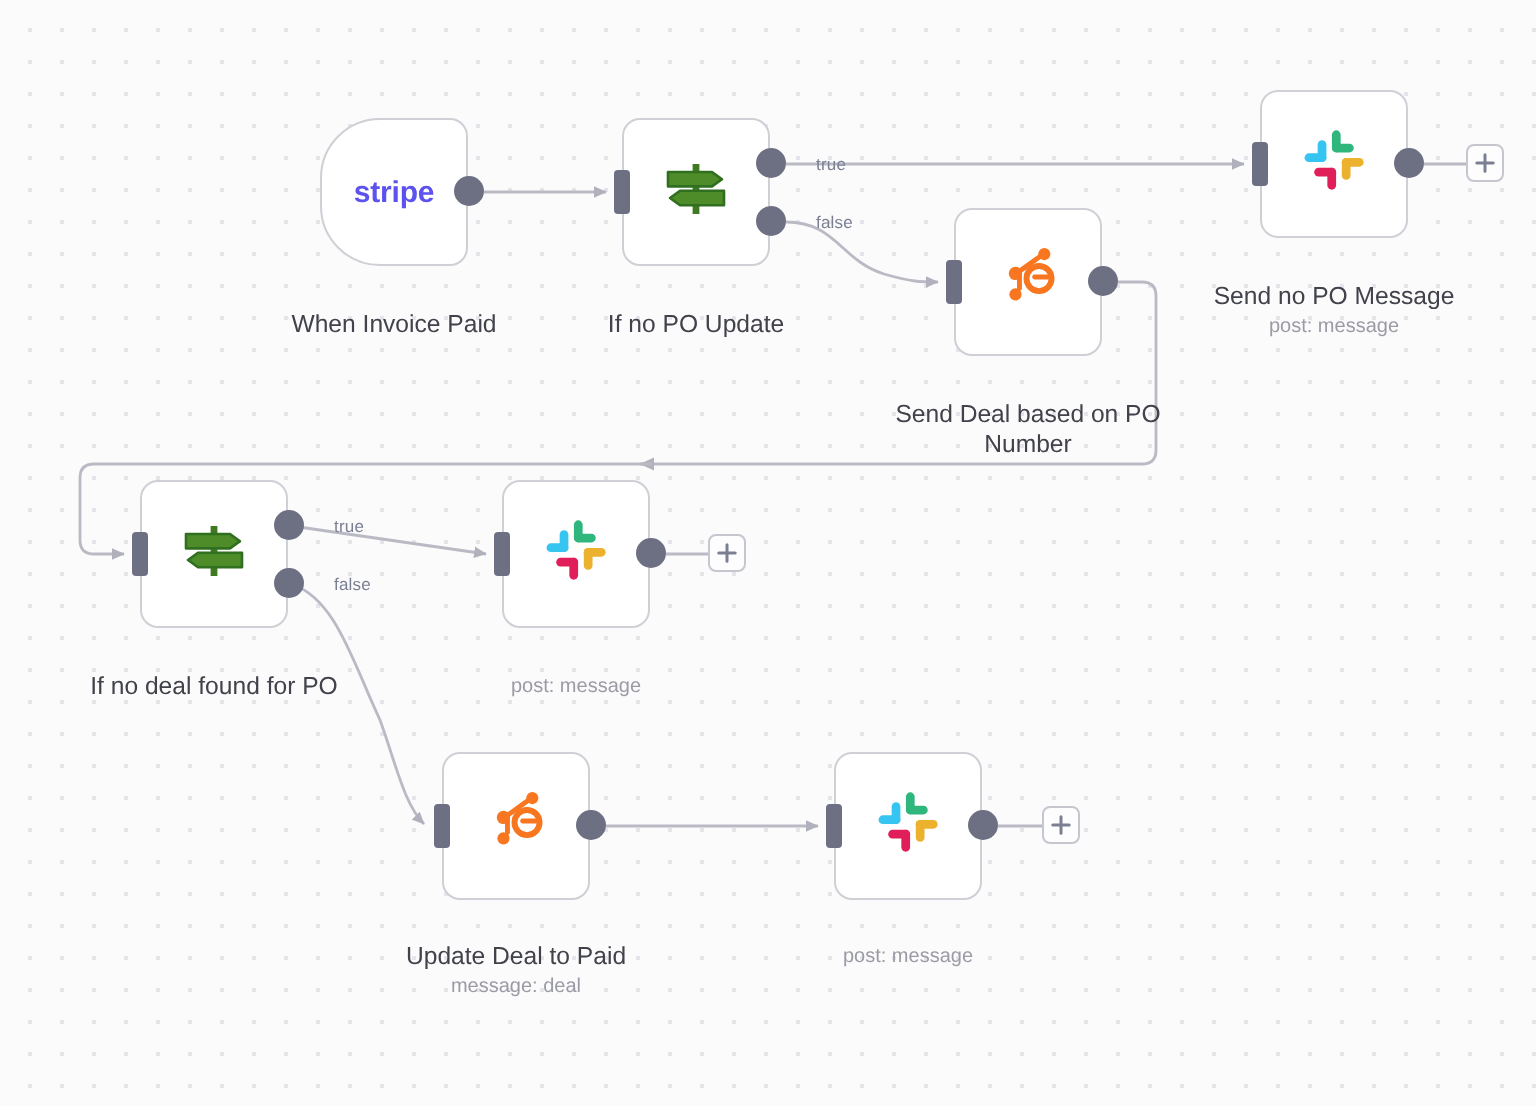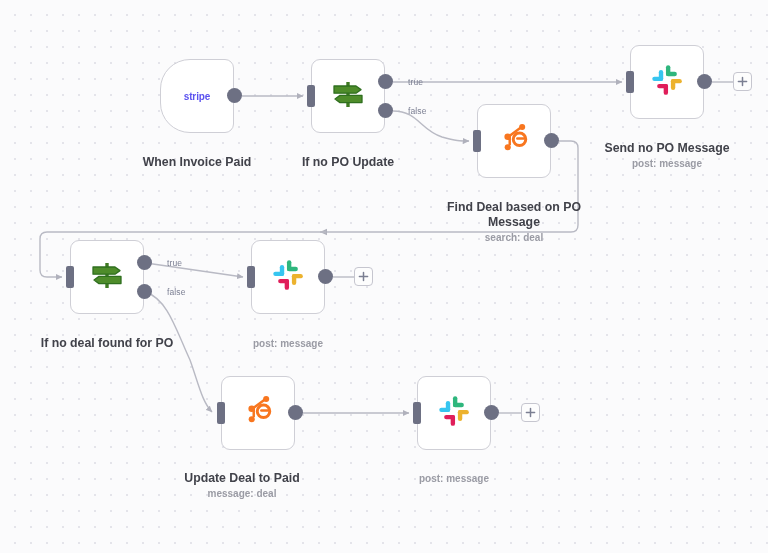--- a/index.html
+++ b/index.html
@@ -76,21 +76,21 @@
     padding-left: 12px;
   }
 
   
   .caption {
     position: absolute;
     text-align: center;
     color: #41424a;
     font-size: 12.3px;
     line-height: 15px;
-    font-weight: 700;
+    font-weight: 400;
     white-space: pre-line;
   }
   .caption .sub {
     display: block;
     color: #9a9ba4;
     font-size: 10px;
     line-height: 13px;
     margin-top: 1px;
   }
 
@@ -109,21 +109,21 @@
     color: #7b7f92;
     font-size: 14px;
     line-height: 1;
   }
   .plus-btn svg { display: block; }
 
   
   .stripe-mark {
     font-family: "Liberation Sans", sans-serif;
     font-weight: 700;
-    font-size: 10px;
+    font-size: 15px;
     color: #5b52ef;
     letter-spacing: -0.1px;
   }
 
   .icon-wrap { display:block; }
 </style>
 </head>
 <body>
 
 <div id="canvas">
@@ -218,22 +218,21 @@
         <circle cx="28.6" cy="7.4" r="3.2" fill="#f8761f"></circle>
         <circle cx="13.4" cy="17.6" r="3.5" fill="#f8761f"></circle>
         <circle cx="13.4" cy="28.6" r="3.2" fill="#f8761f"></circle>
         <circle cx="25.8" cy="20.3" r="6.6" fill="none" stroke="#f8761f" stroke-width="3.1"></circle>
       </svg>
     </span>
   </div>
   <div class="port-in" style="left:473px; top:130px;"></div>
   <div class="port-out" style="left:544px; top:133px;"></div>
   <div class="caption" style="left:439px; top:185px; width:150px;">
-    <span>Find Deal based on PO Message</span>
-    <span class="sub">search: deal</span>
+    <span>Send Deal based on PO Number</span>
   </div>
 
   <div class="node" style="left:70px; top:240px;">
     <span class="icon-wrap">
       <svg width="40" height="40" viewBox="0 0 40 40">
         <rect x="18.3" y="8" width="3.4" height="25" fill="#3f7a22"></rect>
         <path d="M6 12 h22 l5 3.6 -5 3.6 H6 z" fill="#4e8c2a" stroke="#2f6f1f" stroke-width="1.3" stroke-linejoin="round"></path>
         <path d="M34 21.4 H12 l-5 3.6 5 3.6 h22 z" fill="#4e8c2a" stroke="#2f6f1f" stroke-width="1.3" stroke-linejoin="round"></path>
       </svg>
     </span>
@@ -277,21 +276,21 @@
         </g>
         <circle cx="28.6" cy="7.4" r="3.2" fill="#f8761f"></circle>
         <circle cx="13.4" cy="17.6" r="3.5" fill="#f8761f"></circle>
         <circle cx="13.4" cy="28.6" r="3.2" fill="#f8761f"></circle>
         <circle cx="25.8" cy="20.3" r="6.6" fill="none" stroke="#f8761f" stroke-width="3.1"></circle>
       </svg>
     </span>
   </div>
   <div class="port-in" style="left:217px; top:402px;"></div>
   <div class="port-out" style="left:288px; top:405px;"></div>
-  <div class="caption" style="left:167px; top:456px; width:150px;">
+  <div class="caption" style="left:183px; top:456px; width:150px;">
     <span>Update Deal to Paid</span>
     <span class="sub">message: deal</span>
   </div>
 
   <div class="node" style="left:417px; top:376px;">
     <span class="icon-wrap">
       <svg width="38" height="38" viewBox="0 0 40 40">
         <rect x="4.5" y="16.5" width="11.5" height="4.6" rx="2.3" fill="#36c5f0"></rect>
         <rect x="11.4" y="9.6" width="4.6" height="11.5" rx="2.3" fill="#36c5f0"></rect>
         <rect x="18.9" y="4.4" width="4.6" height="11.5" rx="2.3" fill="#2eb67d"></rect>

